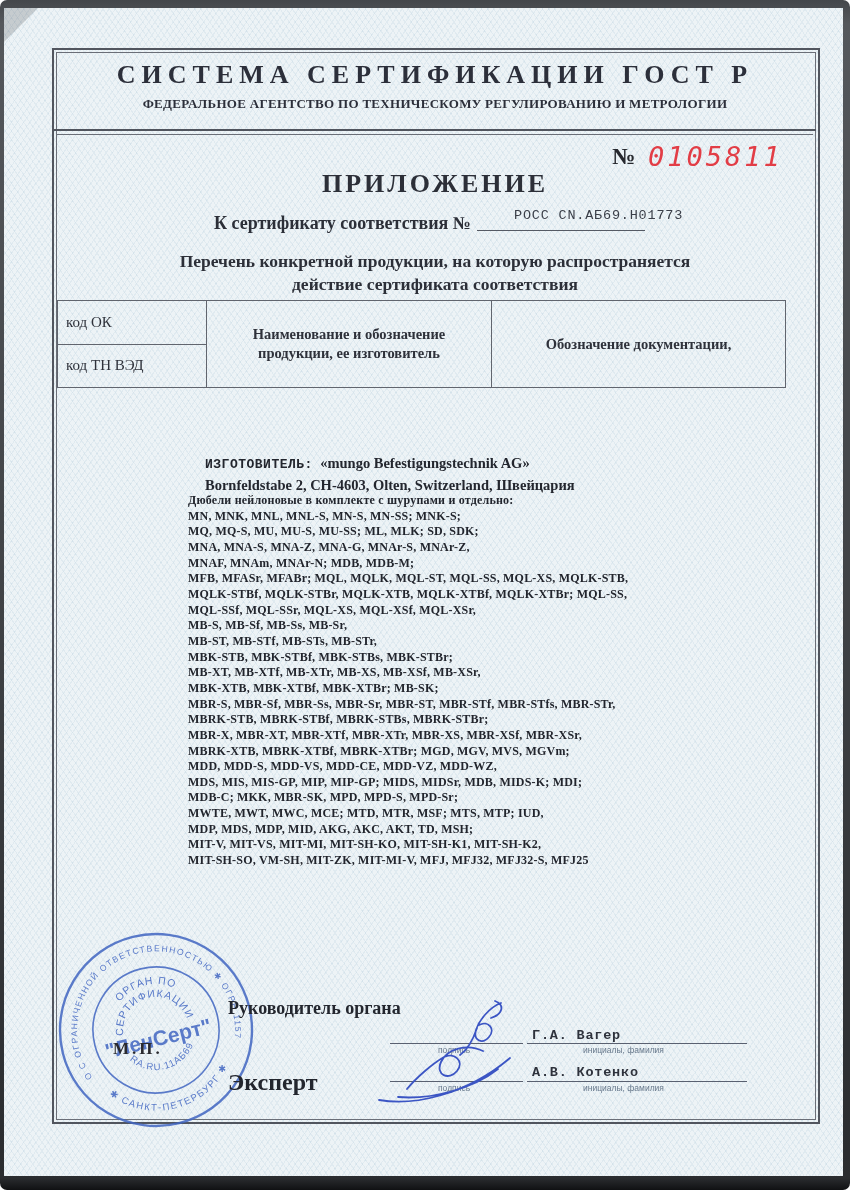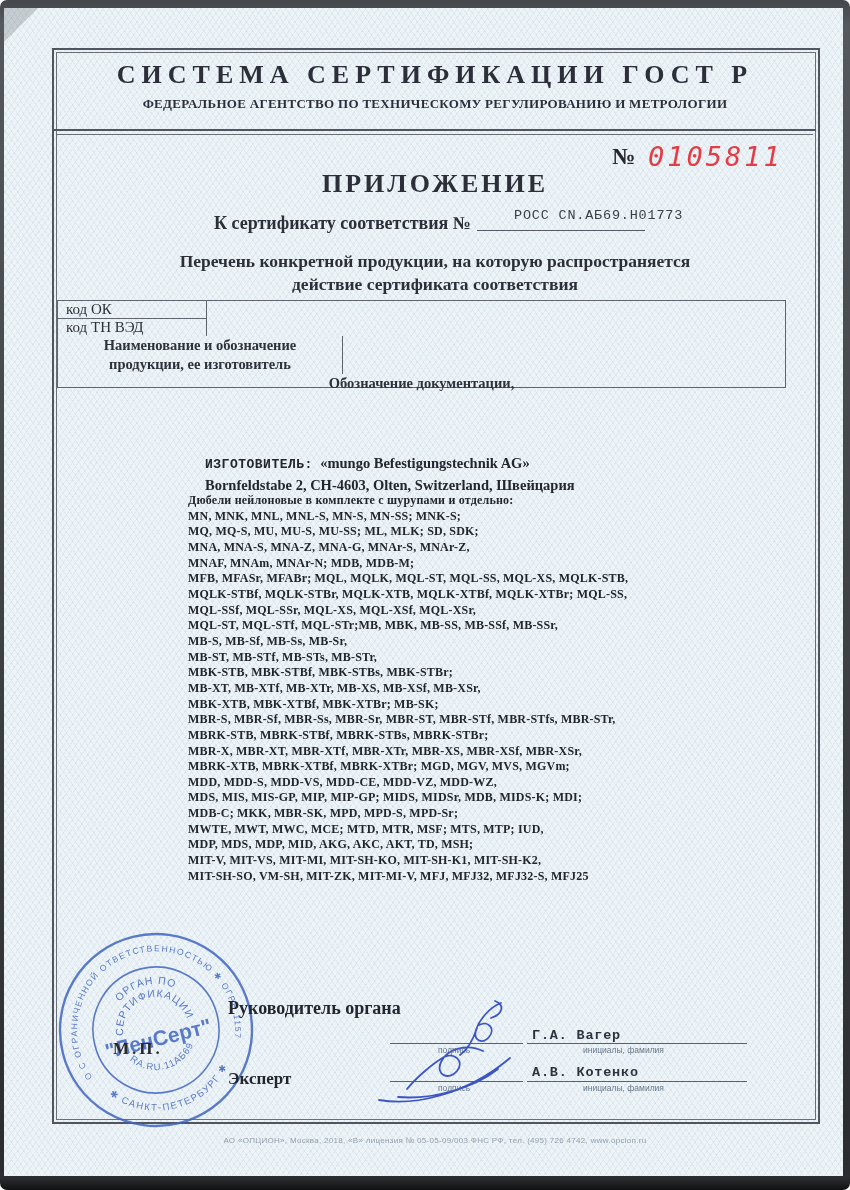--- a/index.html
+++ b/index.html
@@ -20,35 +20,35 @@
   .header-title{top:60px;font-size:26px;font-weight:bold;letter-spacing:6px;color:#2c2f3a;}
   .header-agency{top:96px;font-size:13px;font-weight:bold;letter-spacing:.3px;color:#2c2f3a;}
   .form-no-label{left:612px;top:144px;font-size:23px;font-weight:bold;color:#26282e;}
   .form-no-value{left:648px;top:141px;font-family:"DejaVu Sans Mono","Liberation Mono",monospace;font-size:27px;letter-spacing:3px;color:#e23d46;font-style:italic;}
   .doc-title{top:169px;font-size:26px;font-weight:bold;letter-spacing:3px;color:#2c2f38;}
   .cert-label{left:214px;top:213px;font-size:18px;font-weight:bold;color:#2c2f38;}
   .cert-value{left:514px;top:208px;font-family:Liberation Mono, monospace;font-size:13.5px;letter-spacing:.8px;color:#3a3e48;}
   .cert-underline{left:477px;top:230px;width:168px;border-top:1px solid #555a64;}
   .subtitle1{top:251px;font-size:17.5px;font-weight:bold;color:#2c2f38;}
   .subtitle2{top:274px;font-size:17.5px;font-weight:bold;color:#2c2f38;}
-  .tbl{left:57px;top:300px;width:727px;height:86px;border:1px solid #61656e;display:flex;flex-direction:column;}
+  .tbl{left:57px;top:300px;width:727px;height:86px;border:1px solid #61656e;display:flex;}
   .tbl-col1{width:148px;border-right:1px solid #61656e;display:flex;flex-direction:column;}
   .tbl-col1 .cell{flex:1;display:flex;align-items:center;padding-left:8px;font-size:15px;color:#2e313a;}
   .tbl-col1 .cell.top{border-bottom:1px solid #61656e;}
   .tbl-col2{width:284px;border-right:1px solid #61656e;}
   .tbl-col3{flex:1;}
   .tbl-head{height:100%;display:flex;flex-direction:column;align-items:center;justify-content:center;font-size:14.5px;font-weight:bold;color:#2e313a;line-height:19px;text-align:center;}
   .manu{left:205px;top:413px;font-size:14.5px;color:#23262e;line-height:20px;margin-top:40px;}
   .manu .mlabel{font-family:"Liberation Mono","DejaVu Sans Mono",monospace;font-size:13px;font-weight:bold;letter-spacing:.5px;}
   .manu b{font-weight:bold;}
   .plist{left:188px;top:481px;width:590px;font-size:12px;font-weight:bold;color:#22252d;line-height:15.65px;letter-spacing:.2px;margin-top:12px;}
   .stamp{left:56px;top:930px;}
   .mp{left:113px;top:1039px;font-size:17px;font-weight:bold;letter-spacing:3px;color:#2a2a2e;}
   .sig-role1{left:228px;top:998px;font-size:18px;font-weight:bold;color:#23262e;font-family:Liberation Serif, serif;}
-  .sig-role2{left:228px;top:1069px;font-size:17px;font-weight:bold;color:#23262e;}
+  .sig-role2{left:228px;top:1069px;font-size:24px;font-weight:bold;color:#23262e;}
   .sigline{border-top:1px solid #596070;height:0;}
   .sl1{left:390px;top:1043px;width:133px;}
   .sl2{left:390px;top:1081px;width:133px;}
   .nameline1{left:527px;top:1043px;width:220px;}
   .nameline2{left:527px;top:1081px;width:220px;}
   .caption{font-family:"Liberation Sans","DejaVu Sans",sans-serif;font-size:8.5px;color:#68798c;}
   .cap-sig1{left:438px;top:1045px;}
   .cap-sig2{left:438px;top:1083px;}
   .cap-name1{left:583px;top:1045px;}
   .cap-name2{left:583px;top:1083px;}
@@ -110,21 +110,20 @@
 
   <div class="abs plist">
       <div class="product-line">Дюбели нейлоновые в комплекте с шурупами и отдельно:</div>
       <div class="product-line">MN, MNK, MNL, MNL-S, MN-S, MN-SS; MNK-S;</div>
       <div class="product-line">MQ, MQ-S, MU, MU-S, MU-SS; ML, MLK; SD, SDK;</div>
       <div class="product-line">MNA, MNA-S, MNA-Z, MNA-G, MNAr-S, MNAr-Z,</div>
       <div class="product-line">MNAF, MNAm, MNAr-N; MDB, MDB-M;</div>
       <div class="product-line">MFB, MFASr, MFABr; MQL, MQLK, MQL-ST, MQL-SS, MQL-XS, MQLK-STB,</div>
       <div class="product-line">MQLK-STBf, MQLK-STBr, MQLK-XTB, MQLK-XTBf, MQLK-XTBr; MQL-SS,</div>
       <div class="product-line">MQL-SSf, MQL-SSr, MQL-XS, MQL-XSf, MQL-XSr,</div>
-      <div class="product-line">MQL-ST, MQL-STf, MQL-STr;MB, MBK, MB-SS, MB-SSf, MB-SSr,</div>
       <div class="product-line">MB-S, MB-Sf, MB-Ss, MB-Sr,</div>
       <div class="product-line">MB-ST, MB-STf, MB-STs,  MB-STr,</div>
       <div class="product-line">MBK-STB, MBK-STBf, MBK-STBs, MBK-STBr;</div>
       <div class="product-line">MB-XT, MB-XTf, MB-XTr, MB-XS, MB-XSf, MB-XSr,</div>
       <div class="product-line">MBK-XTB, MBK-XTBf, MBK-XTBr; MB-SK;</div>
       <div class="product-line">MBR-S, MBR-Sf, MBR-Ss, MBR-Sr, MBR-ST, MBR-STf, MBR-STfs, MBR-STr,</div>
       <div class="product-line">MBRK-STB, MBRK-STBf, MBRK-STBs, MBRK-STBr;</div>
       <div class="product-line">MBR-X, MBR-XT, MBR-XTf, MBR-XTr, MBR-XS,  MBR-XSf, MBR-XSr,</div>
       <div class="product-line">MBRK-XTB, MBRK-XTBf, MBRK-XTBr; MGD, MGV, MVS, MGVm;</div>
       <div class="product-line">MDD, MDD-S, MDD-VS, MDD-CE, MDD-VZ, MDD-WZ,</div>
@@ -174,14 +173,13 @@
   <div class="abs name name1">Г.А.  Вагер</div>
   <div class="abs name name2">А.В.  Котенко</div>
 
   <svg class="ink" style="left:435px;top:998px;" width="95" height="60" viewBox="0 0 95 60">
     <path d="M66,5 C55,9 44,22 41,32 C38,42 47,47 54,39 C61,31 53,22 44,27 M42,30 C38,42 32,52 25,57 M60,3 C70,7 68,16 56,20" fill="none" stroke="#3b55c4" stroke-width="1.8" stroke-linecap="round"></path>
   </svg>
   <svg class="ink" style="left:370px;top:1040px;" width="152" height="66" viewBox="0 0 152 66">
     <path d="M113,11 C97,3 77,9 71,22 C65,35 79,41 87,31 C95,21 84,12 74,17 C62,24 46,38 37,49 M9,60 C42,66 95,56 140,18 M28,57 C62,60 104,48 128,29" fill="none" stroke="#3b55c4" stroke-width="1.8" stroke-linecap="round"></path>
   </svg>
 
-  <div class="abs footer">АО «ОПЦИОН», Москва, 2018, «В»      лицензия № 05-05-09/003 ФНС РФ,  тел. (495) 726 4742, www.opcion.ru</div>
 </div>
 
 </body></html>

